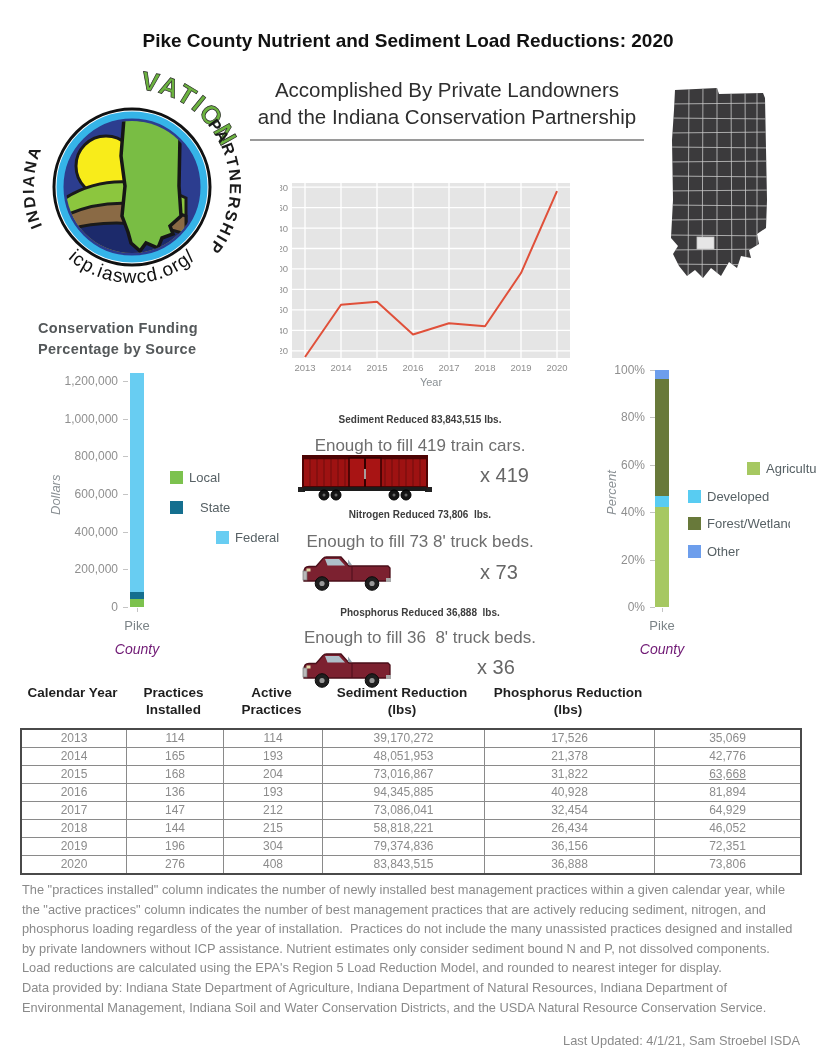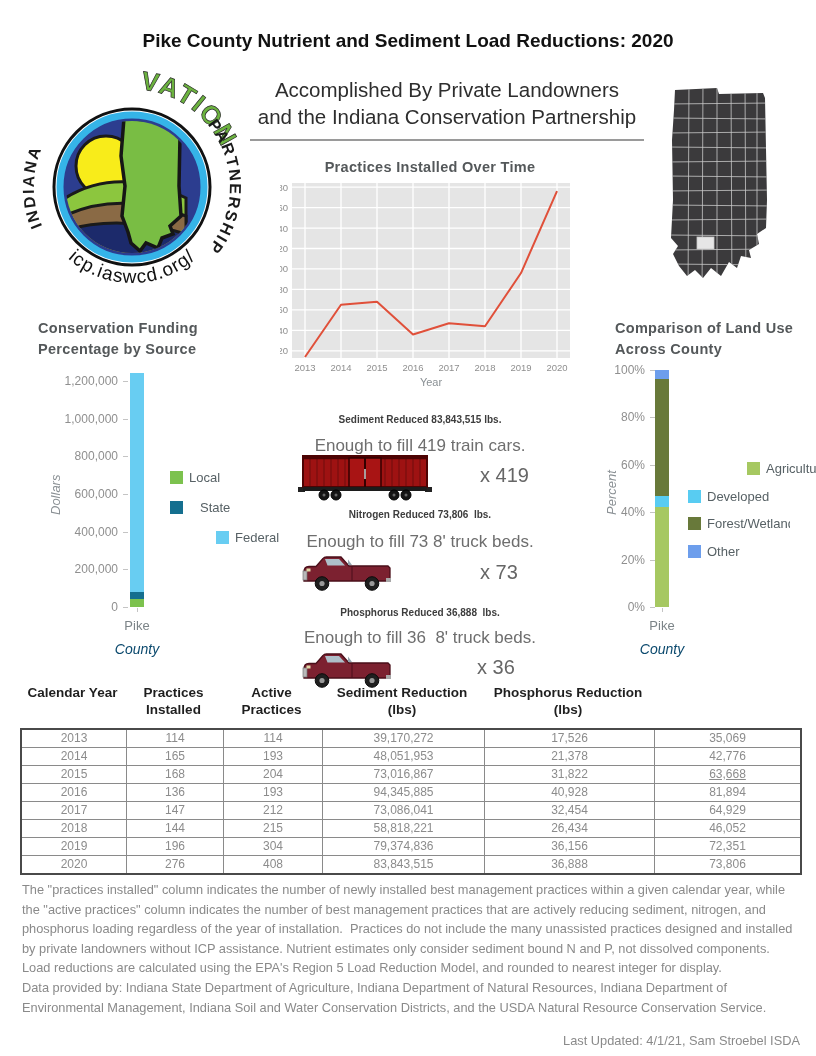--- a/index.html
+++ b/index.html
@@ -10,21 +10,21 @@
   .subtitle{left:250px;top:76px;width:394px;text-align:center;font-size:20.5px;color:#2e2e2e;
             line-height:27px;border-bottom:2px solid #9a9a9a;padding-bottom:9px;}
   .chart-title{font-size:14.5px;font-weight:bold;color:#54585a;line-height:21px;letter-spacing:.3px;}
   .tick-label{position:absolute;text-align:right;font-size:12px;color:#8f8f8f;}
   .tick-dash{position:absolute;background:#c4c4c4;}
   .bar-seg{position:absolute;}
   .legend-item{position:absolute;display:flex;align-items:center;overflow:hidden;white-space:nowrap;}
   .legend-swatch{width:13px;height:13px;flex:0 0 13px;margin-right:6px;}
   .legend-label{font-size:13px;color:#576165;}
   .cat-label{position:absolute;text-align:center;font-size:13px;color:#7c8488;}
-  .axis-xlabel{position:absolute;text-align:center;font-size:14px;font-style:italic;color:#0c4a6e;}
+  .axis-xlabel{position:absolute;text-align:center;font-size:14px;font-style:italic;color:#701a75;}
   .axis-ylabel{position:absolute;font-size:13px;font-style:italic;color:#8a9094;
                transform:rotate(-90deg);transform-origin:left top;white-space:nowrap;}
   .red-heading{position:absolute;left:240px;width:360px;text-align:center;font-size:10px;
                font-weight:bold;color:#3d3d3d;white-space:pre-wrap;}
   .red-subline{position:absolute;left:230px;width:380px;text-align:center;font-size:17px;
                color:#6e6e6e;white-space:pre-wrap;}
   .multiplier{position:absolute;font-size:20px;color:#666;}
   .tbl-head{position:absolute;left:20px;top:684px;display:flex;}
   .th{box-sizing:border-box;text-align:center;font-size:13.5px;font-weight:bold;color:#1f1f1f;
       line-height:17px;padding:0 4px;}
@@ -105,21 +105,20 @@
       <line x1="20" y1="111" x2="130" y2="110"></line>
         <line x1="20" y1="125" x2="130" y2="126"></line>
       <line x1="20" y1="140" x2="130" y2="139"></line>
         <line x1="20" y1="155" x2="130" y2="156"></line>
       <line x1="20" y1="170" x2="130" y2="169"></line>
         <line x1="20" y1="184" x2="130" y2="185"></line>
       <rect x="52" y="157" width="17" height="12" fill="#e6e6e6"></rect>
     </g>
   </svg>
 
-  <div class="abs chart-title" style="left:280px;top:157px;width:300px;text-align:center;">Practices Installed Over Time</div>
   <svg id="line-chart-svg" class="abs" style="left:280px;top:168px;" width="300" height="225" viewBox="0 0 300 225">
       <rect x="12" y="15" width="278" height="175" fill="#e5e5e5"></rect>
       <line x1="12" x2="290" y1="182.83625730994152" y2="182.83625730994152" stroke="#ffffff" stroke-width="1.3"></line>
       <text x="8" y="186.33625730994152" text-anchor="end" class="lc-text">120</text>
       <line x1="12" x2="290" y1="162.3684210526316" y2="162.3684210526316" stroke="#ffffff" stroke-width="1.3"></line>
       <text x="8" y="165.8684210526316" text-anchor="end" class="lc-text">140</text>
       <line x1="12" x2="290" y1="141.90058479532163" y2="141.90058479532163" stroke="#ffffff" stroke-width="1.3"></line>
       <text x="8" y="145.40058479532163" text-anchor="end" class="lc-text">160</text>
       <line x1="12" x2="290" y1="121.4327485380117" y2="121.4327485380117" stroke="#ffffff" stroke-width="1.3"></line>
       <text x="8" y="124.9327485380117" text-anchor="end" class="lc-text">180</text>
@@ -151,21 +150,20 @@
       <text x="277" y="203" text-anchor="middle" class="lc-text">2020</text>
       <polyline points="25,188.9766081871345 61,136.78362573099415 97,133.71345029239768 133,166.46198830409358 169,155.2046783625731 205,158.2748538011696 241,105.05847953216374 277,23.187134502923982" fill="none" stroke="#e0503a" stroke-width="2" stroke-linejoin="round"></polyline>
       <text x="151" y="218" text-anchor="middle" class="lc-axis">Year</text>
     </svg>
 
   <div class="abs chart-title" style="left:38px;top:318px;width:205px;">Conservation Funding Percentage by Source</div>
   <div class="axis-ylabel" style="left:48px;top:515px;">Dollars</div>
   <div class="cat-label" style="left:107px;top:618px;width:60px;">Pike</div>
   <div class="axis-xlabel" style="left:92px;top:641px;width:90px;">County</div>
 
-  <div class="abs chart-title" style="left:615px;top:318px;width:180px;">Comparison of Land Use Across County</div>
   <div class="axis-ylabel" style="left:604px;top:515px;">Percent</div>
   <div class="cat-label" style="left:632px;top:618px;width:60px;">Pike</div>
   <div class="axis-xlabel" style="left:617px;top:641px;width:90px;">County</div>
 
   <div class="red-heading" style="top:414px;">Sediment Reduced 83,843,515 lbs.</div>
   <div class="red-subline" style="top:436px;">Enough to fill 419 train cars.</div>
   <svg class="abs" style="left:298px;top:453px;" width="134" height="48" viewBox="0 0 134 48">
     <rect x="0" y="34" width="7" height="5" fill="#222"></rect>
       <rect x="127" y="34" width="7" height="5" fill="#222"></rect>
     <rect x="5" y="3" width="124" height="31" fill="#9e1212" stroke="#4d0303" stroke-width="2"></rect>

